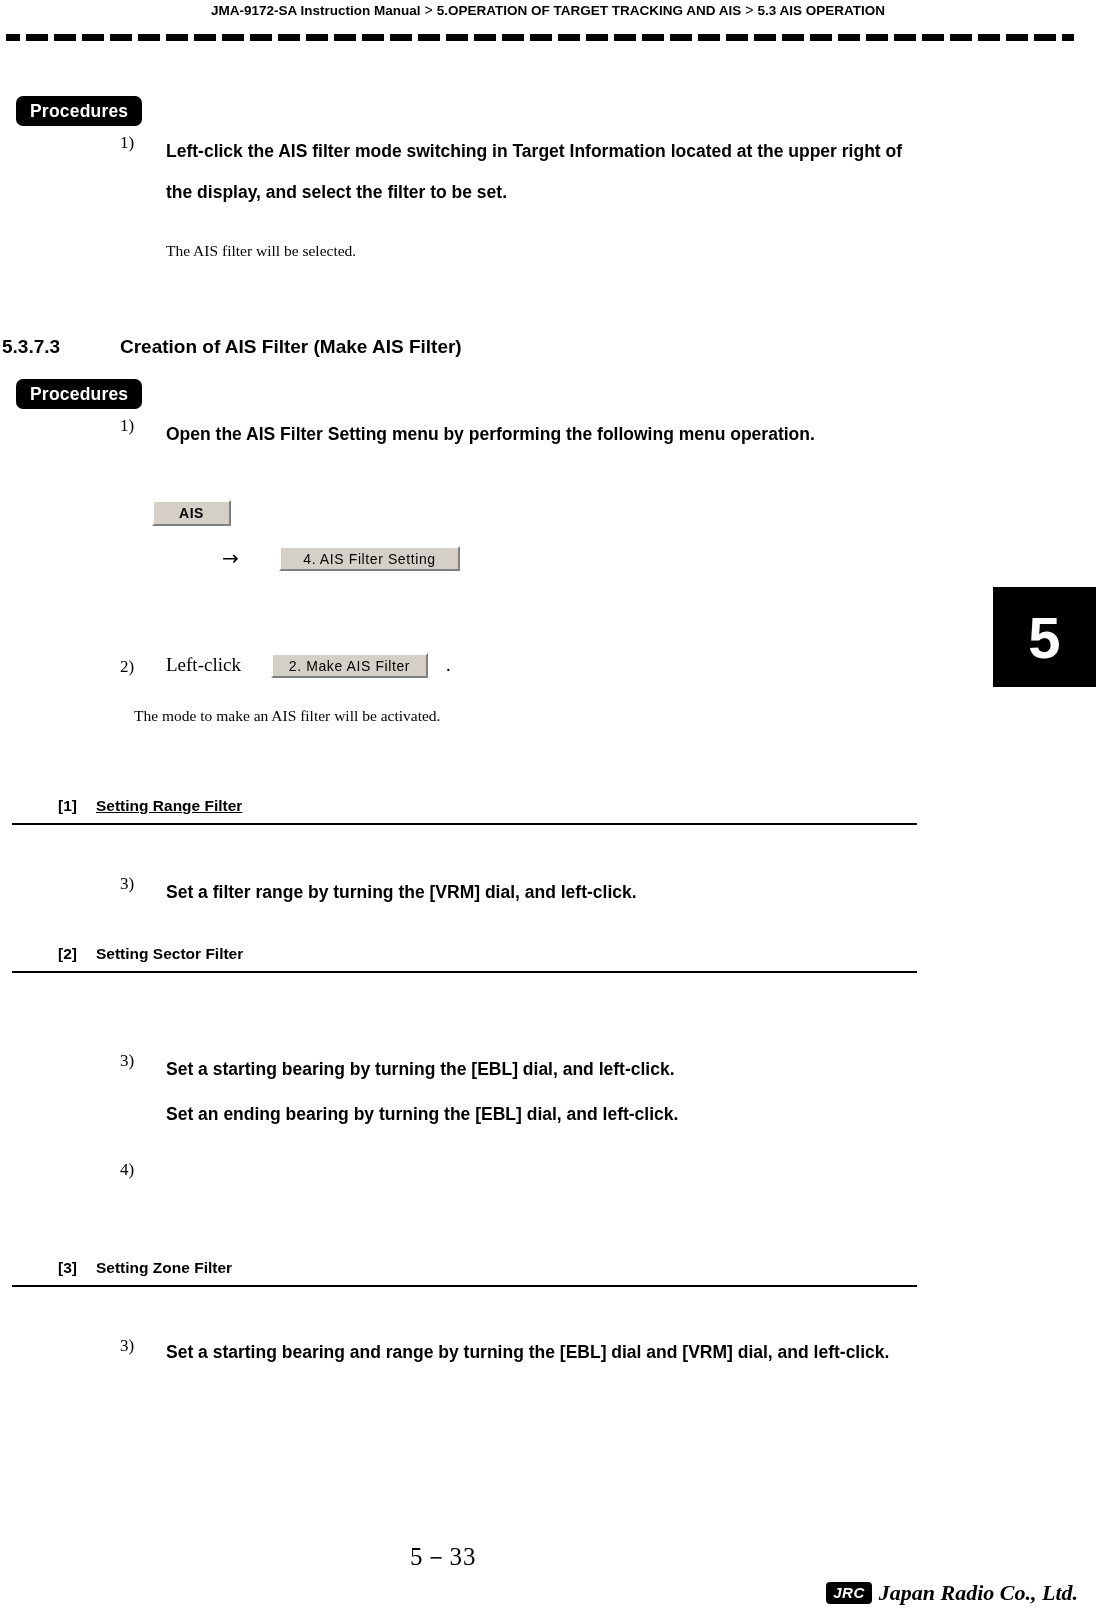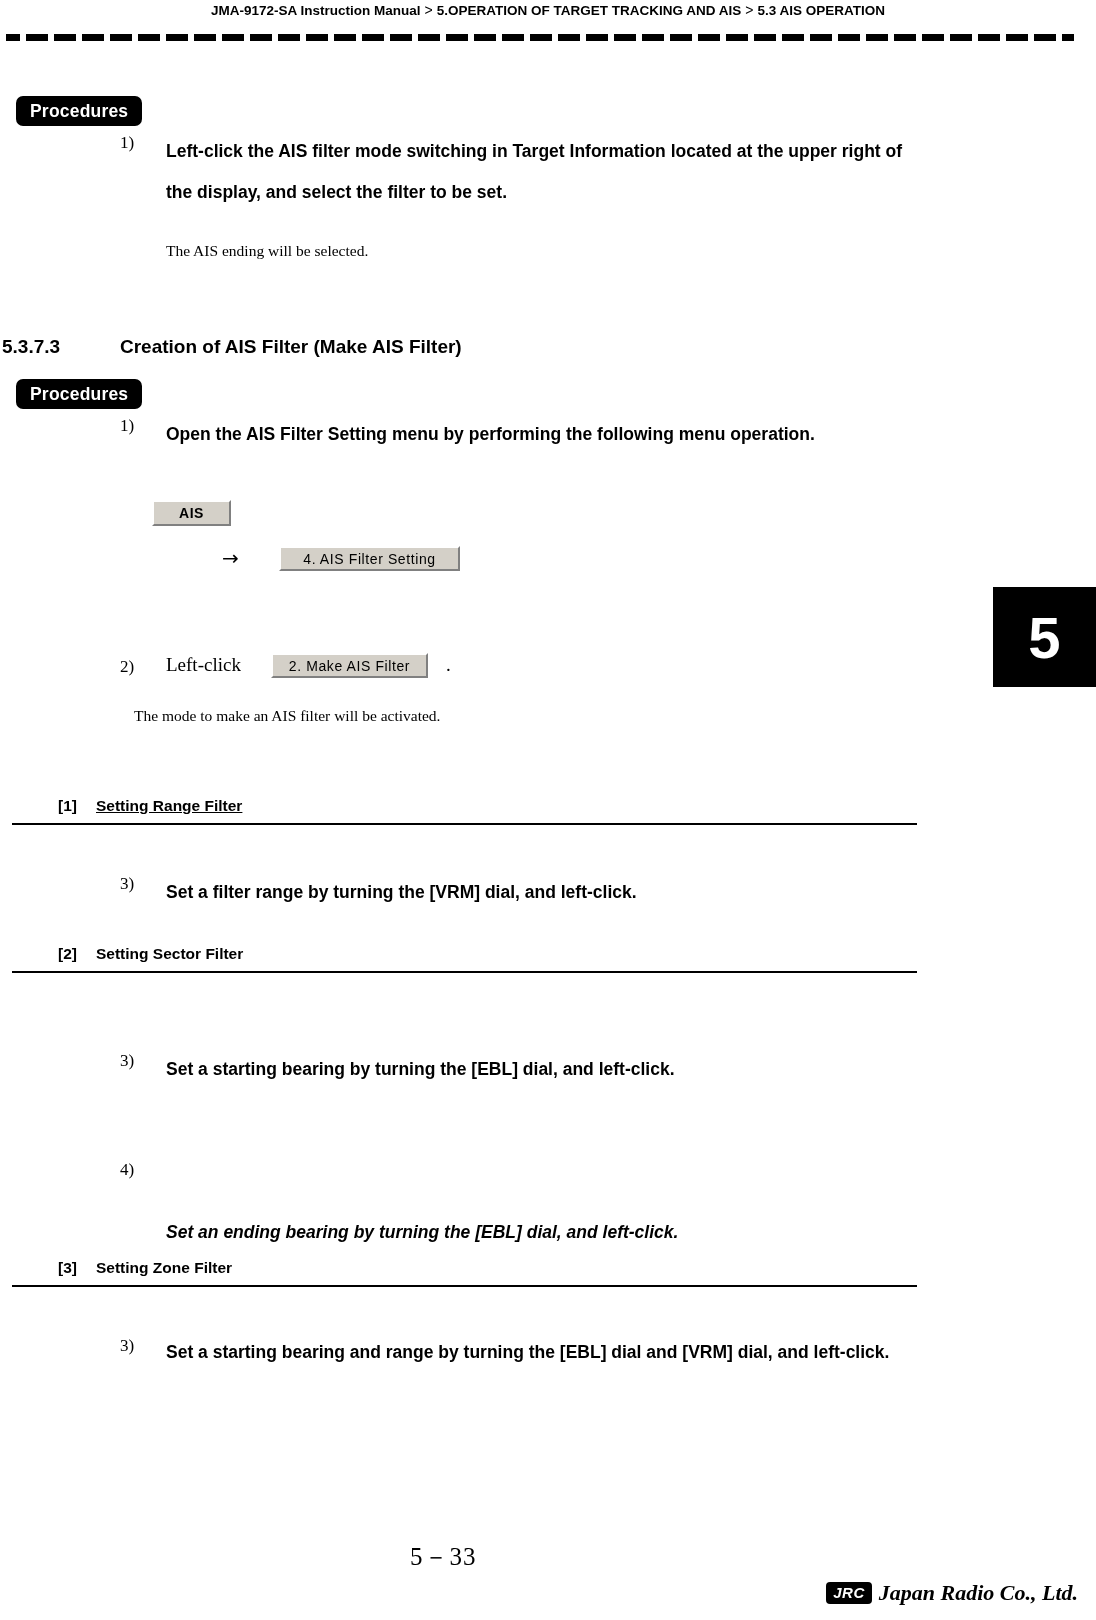--- a/index.html
+++ b/index.html
@@ -234,21 +234,21 @@
     <div class="dash" style="left: 1028px; width: 22px;"></div>
     <div class="dash" style="left: 1056px; width: 12px;"></div>
   </div>
 
 <div class="chapter-tab">5</div>
 
 <div class="procedures" style="left:16px; top:96px;">Procedures</div>
 
 <div class="abs step-num" style="left:120px; top:133px;">1)</div>
 <div class="abs step-body-bold" style="left:166px; top:131px; width:760px;">Left-click the  AIS filter mode switching in Target Information located at the upper right of the display, and select the filter to be set.</div>
-<div class="abs step-note" style="left:166px; top:240px; width:700px;">The AIS ending will be selected.</div>
+<div class="abs step-note" style="left:166px; top:240px; width:700px;">The AIS filter will be selected.</div>
 
 <div class="abs section-head" style="left:2px; top:336px;">5.3.7.3</div>
 <div class="abs section-head" style="left:120px; top:336px;">Creation of AIS Filter (Make AIS Filter)</div>
 
 <div class="procedures" style="left:16px; top:379px;">Procedures</div>
 
 <div class="abs step-num" style="left:120px; top:416px;">1)</div>
 <div class="abs step-body-bold" style="left:166px; top:414px; width:740px;">Open the AIS Filter Setting menu by performing the following menu operation.</div>
 
 <div class="menu-btn" style="left:152px; top:500px; width:79px; height:26px;font-weight:bold;">AIS</div>
@@ -269,21 +269,21 @@
 <div class="abs step-body-bold" style="left:166px; top:872px; width:760px;">Set a filter range by turning the [VRM] dial, and left-click.</div>
 
 <div class="abs bracket-head" style="left:58px; top:945px;">[2]</div>
 <div class="abs bracket-head" style="left:96px; top:945px;">Setting Sector Filter</div>
 <div class="hrule" style="left:12px; top:971px; width:905px;"></div>
 
 <div class="abs step-num" style="left:120px; top:1051px;">3)</div>
 <div class="abs step-body-bold" style="left:166px; top:1049px; width:780px;">Set a starting bearing by turning the [EBL] dial, and left-click.</div>
 
 <div class="abs step-num" style="left:120px; top:1160px;">4)</div>
-<div class="abs step-body-bold" style="left:166px; top:1212px; width:780px;font-style:italic;">Set an ending bearing by turning the [EBL] dial, and left-click.</div>
+<div class="abs step-body-bold" style="left:166px; top:1094px; width:780px;">Set an ending bearing by turning the [EBL] dial, and left-click.</div>
 
 <div class="abs bracket-head" style="left:58px; top:1259px;">[3]</div>
 <div class="abs bracket-head" style="left:96px; top:1259px;">Setting Zone Filter</div>
 <div class="hrule" style="left:12px; top:1285px; width:905px;"></div>
 
 <div class="abs step-num" style="left:120px; top:1336px;">3)</div>
 <div class="abs step-body-bold" style="left:166px; top:1333px; width:730px; line-height:38px;">Set a starting bearing and range by turning the [EBL] dial and [VRM] dial, and left-click.</div>
 
 <div class="page-num" style="left:410px; top:1540px;">5－33</div>
 <div class="jrc-logo">

